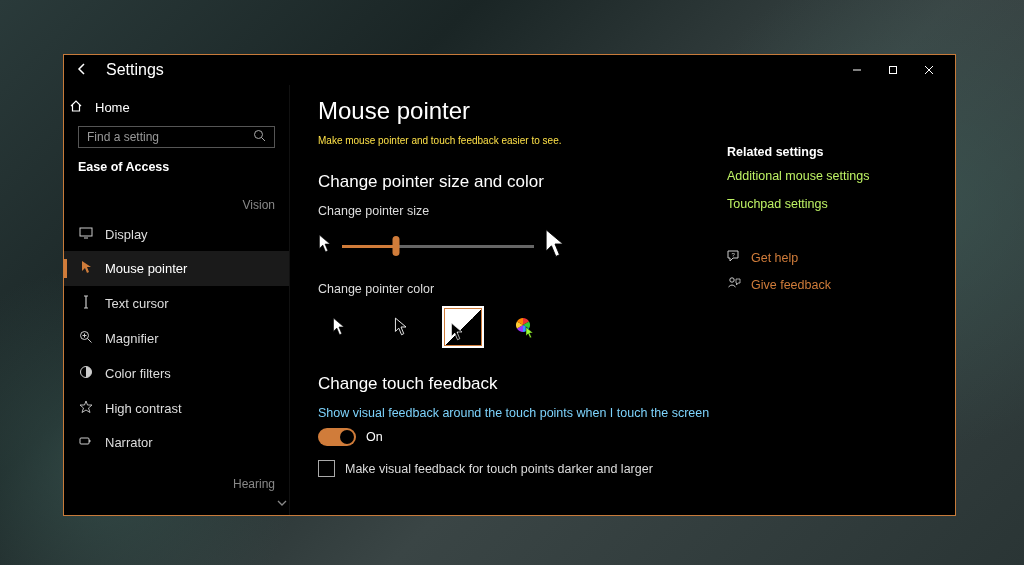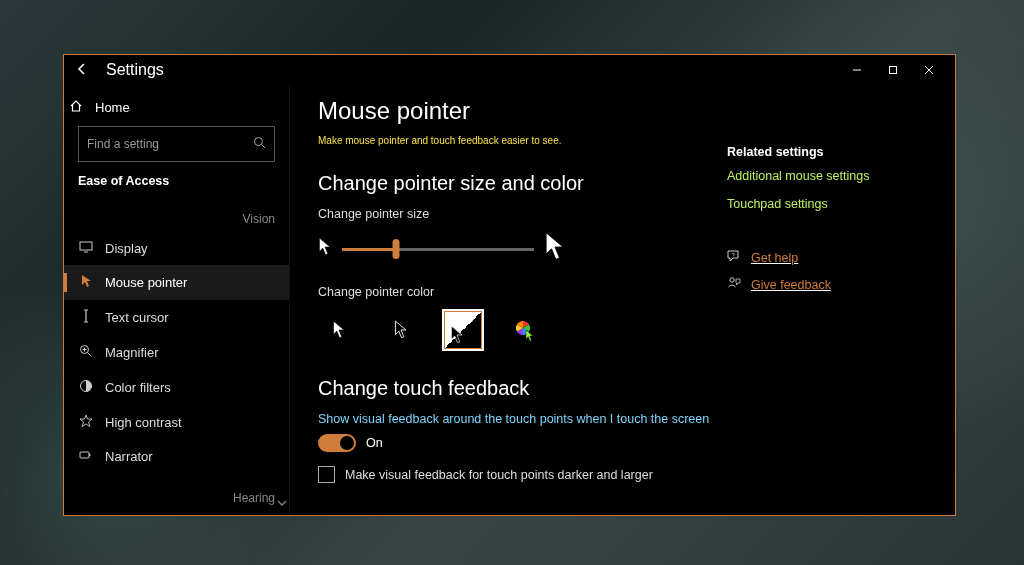--- a/index.html
+++ b/index.html
@@ -72,21 +72,21 @@
     .home-row {
       display: flex;
       align-items: center;
       padding: 8px 4px 10px;
       gap: 12px;
       cursor: pointer;
     }
     .home-row .icon { width: 15px; text-align:center; }
     .search-box {
       margin: 0 14px 12px;
-      height: 36px;
+      height: 22px;
       border: 1px solid #555;
       background: transparent;
       display: flex;
       align-items: center;
       padding: 0 8px;
       font-size: 12px;
       color: #aaa;
       justify-content: space-between;
       cursor: text;
     }
@@ -148,21 +148,21 @@
       font-size: 24px;
       font-weight: 400;
       margin-bottom: 10px;
     }
     .page-desc {
       font-size: 10px;
       color: #fde047;
       margin-bottom: 26px;
     }
     .section-title {
-      font-size: 20px;
+      font-size: 17px;
       font-weight: 400;
       margin-bottom: 12px;
     }
     .field-label {
       font-size: 12.5px;
       color: #ddd;
       margin-bottom: 10px;
     }
     .size-row {
       display: flex;
@@ -272,21 +272,20 @@
       color: #bef264;
       margin-bottom: 14px;
       cursor: pointer;
     }
     .aside .help-row {
       display: flex;
       align-items: center;
       gap: 10px;
       margin-bottom: 10px;
       cursor: pointer;
-      text-decoration: underline;
     }
     .aside .help-row .icon {
       width: 14px;
       color: #ddd;
       font-size: 13px;
     }
     .aside .help-row span:last-child { color: #d07c3a; }
     .subdesc {
       font-size: 12.5px;
       color: #7dd3fc;

